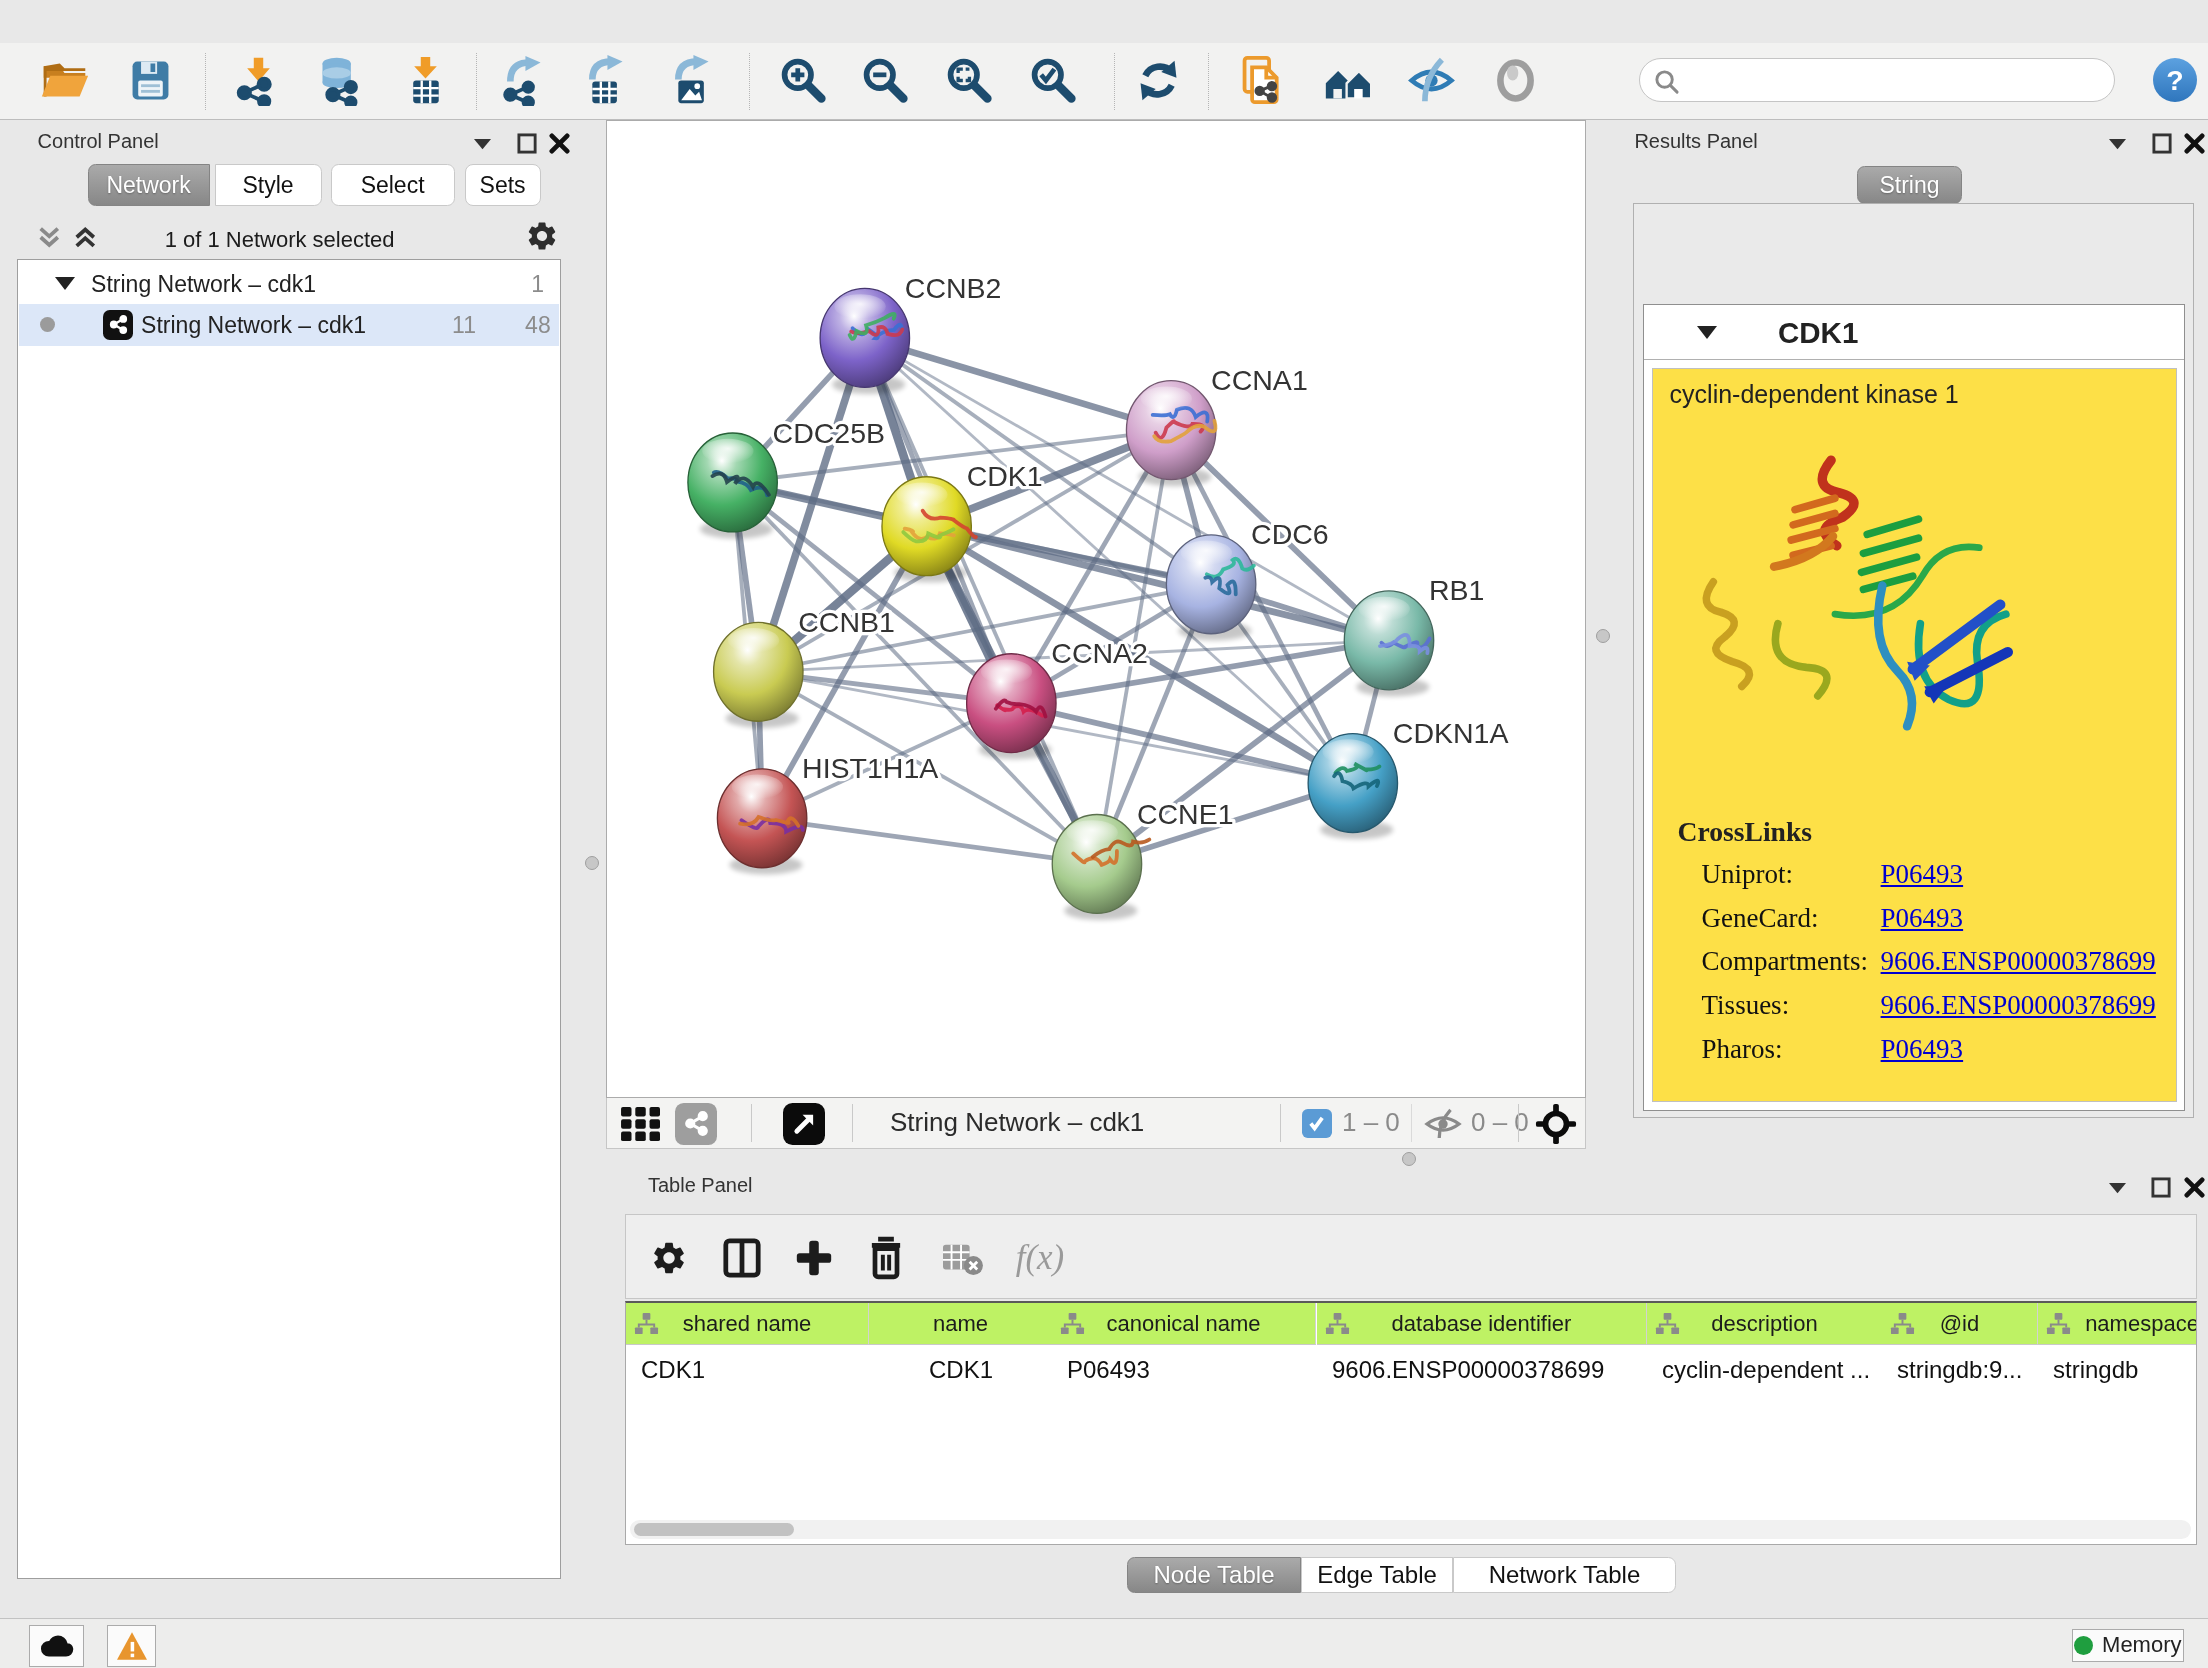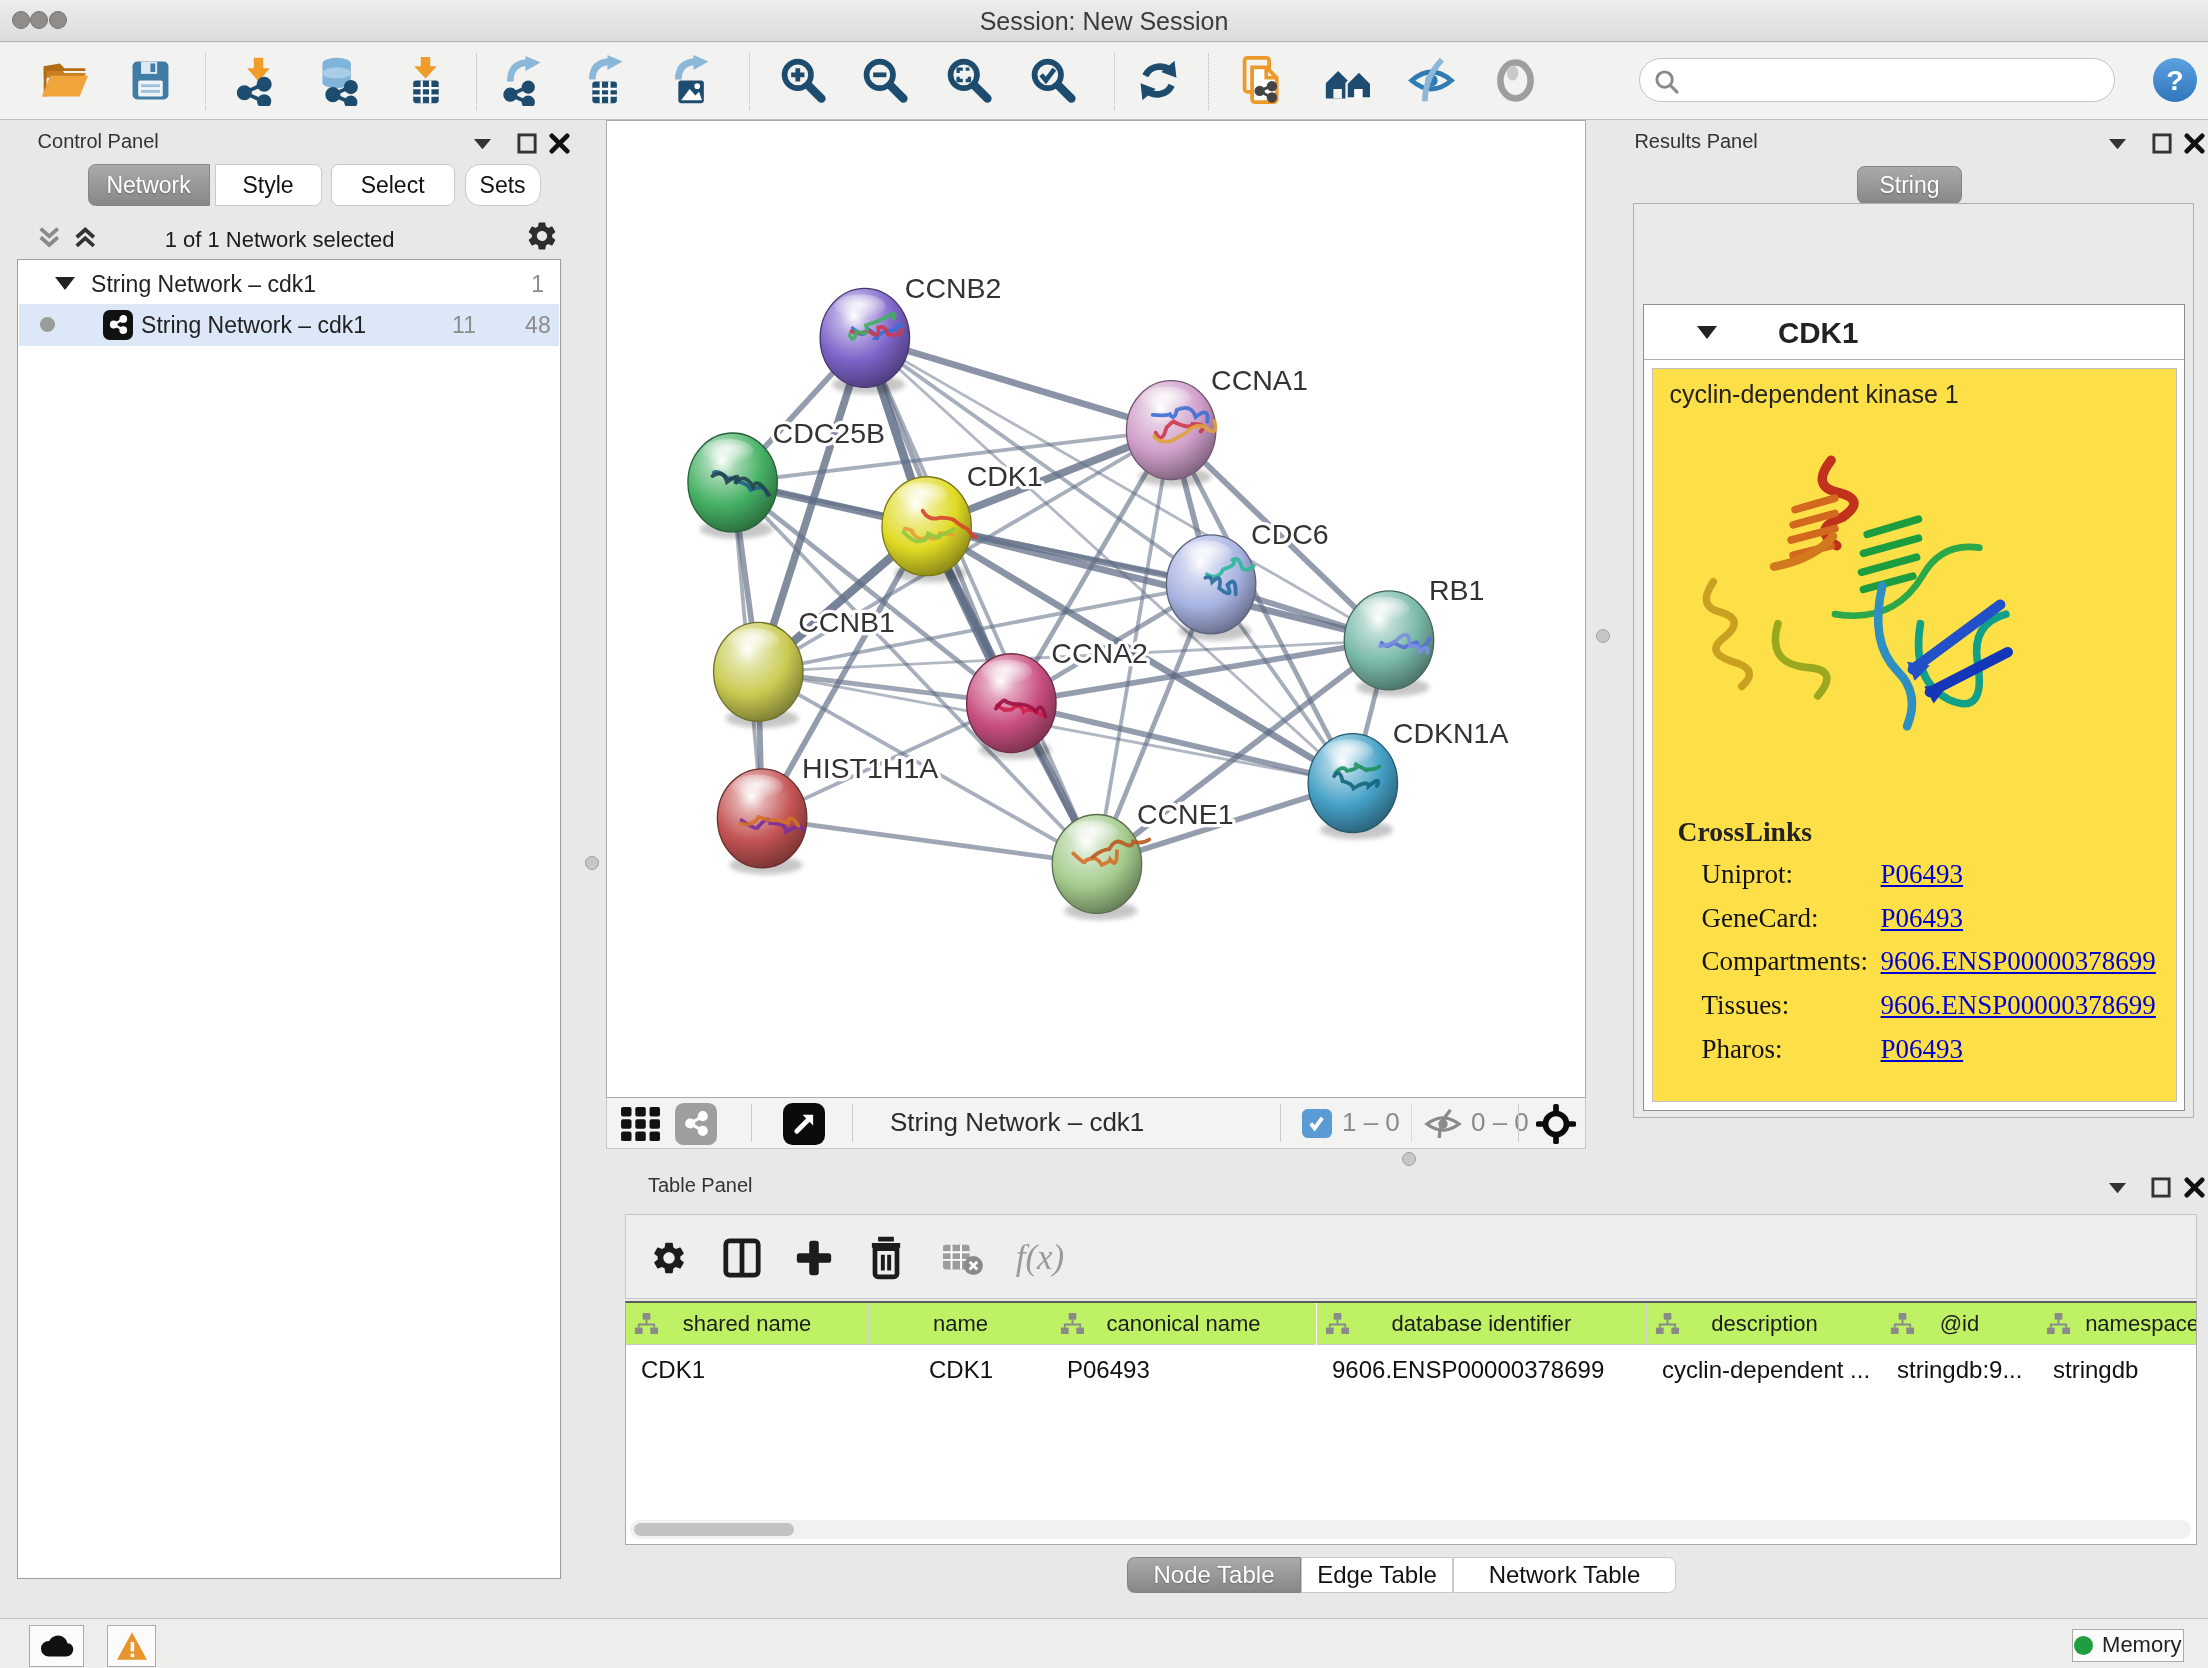--- a/index.html
+++ b/index.html
@@ -63,26 +63,20 @@
   
   .statusbar{left:0;top:1618px;width:2208px;height:50px;background:#ededec;border-top:1px solid #c2c2c2}
   .sbtn{position:absolute;top:5.7px;height:42px;background:#fbfbfb;border:1px solid #ababab;display:flex;align-items:center;justify-content:center;cursor:pointer}
   .dot{position:absolute;width:14.3px;height:14.3px;border-radius:50%;background:#c7c7c7;border:1px solid #9f9f9f}
 </style>
 </head>
 <body>
 
 <div class="win">
 
-  <div class="titlebar abs">
-    <span class="light" style="left:12.4px"></span>
-    <span class="light" style="left:30px"></span>
-    <span class="light" style="left:49px"></span>
-    <div class="title">Session: New Session</div>
-  </div>
 
   <div class="toolbar abs">
     <div class="tbtn" style="left:38px">
         <span>
           <svg width="51" height="51" viewBox="0 0 54 54">
             <path fill="#c87f1f" d="M5 12h17l5 7h22v5H5z"></path>
             <path fill="#b06d14" d="M5 12v32h3V17h41v-3H27l-5-5z"></path>
             <path fill="#f0a43c" d="M12 22h40l-9 22H3z"></path>
           </svg>
         </span>
@@ -297,21 +291,21 @@
       </span>
     <span class="wctl" style="left:541px;top:9.5px">
         <svg width="21" height="23" viewBox="0 0 22 24">
           <path d="M3 4L19 20M19 4L3 20" stroke="#111" stroke-width="5" stroke-linecap="round"></path>
         </svg>
       </span>
 
     <div class="tab sel" style="left:80px;top:42px;width:122px;border-radius:7.6px 0 0 7.6px">Network</div>
     <div class="tab" style="left:207px;top:42px;width:107px;border-radius:0 7.6px 7.6px 0">Style</div>
     <div class="tab" style="left:323px;top:42px;width:124px;border-radius:7.6px">Select</div>
-    <div class="tab" style="left:457px;top:42px;width:76px;border-radius:15px">Sets</div>
+    <div class="tab" style="left:457px;top:42px;width:76px;border-radius:8px">Sets</div>
 
     <span class="wctl" style="left:27px;top:101px">
         <svg width="28.5" height="28.5" viewBox="0 0 30 30">
           <path d="M6 6l9 8 9-8M6 15l9 8 9-8" stroke="#8a8a8a" stroke-width="4" fill="none"></path>
         </svg>
       </span>
     <span class="wctl" style="left:63px;top:101px">
         <svg width="28.5" height="28.5" viewBox="0 0 30 30">
           <path d="M6 24l9-8 9 8M6 15l9-8 9 8" stroke="#333" stroke-width="4" fill="none"></path>
         </svg>

